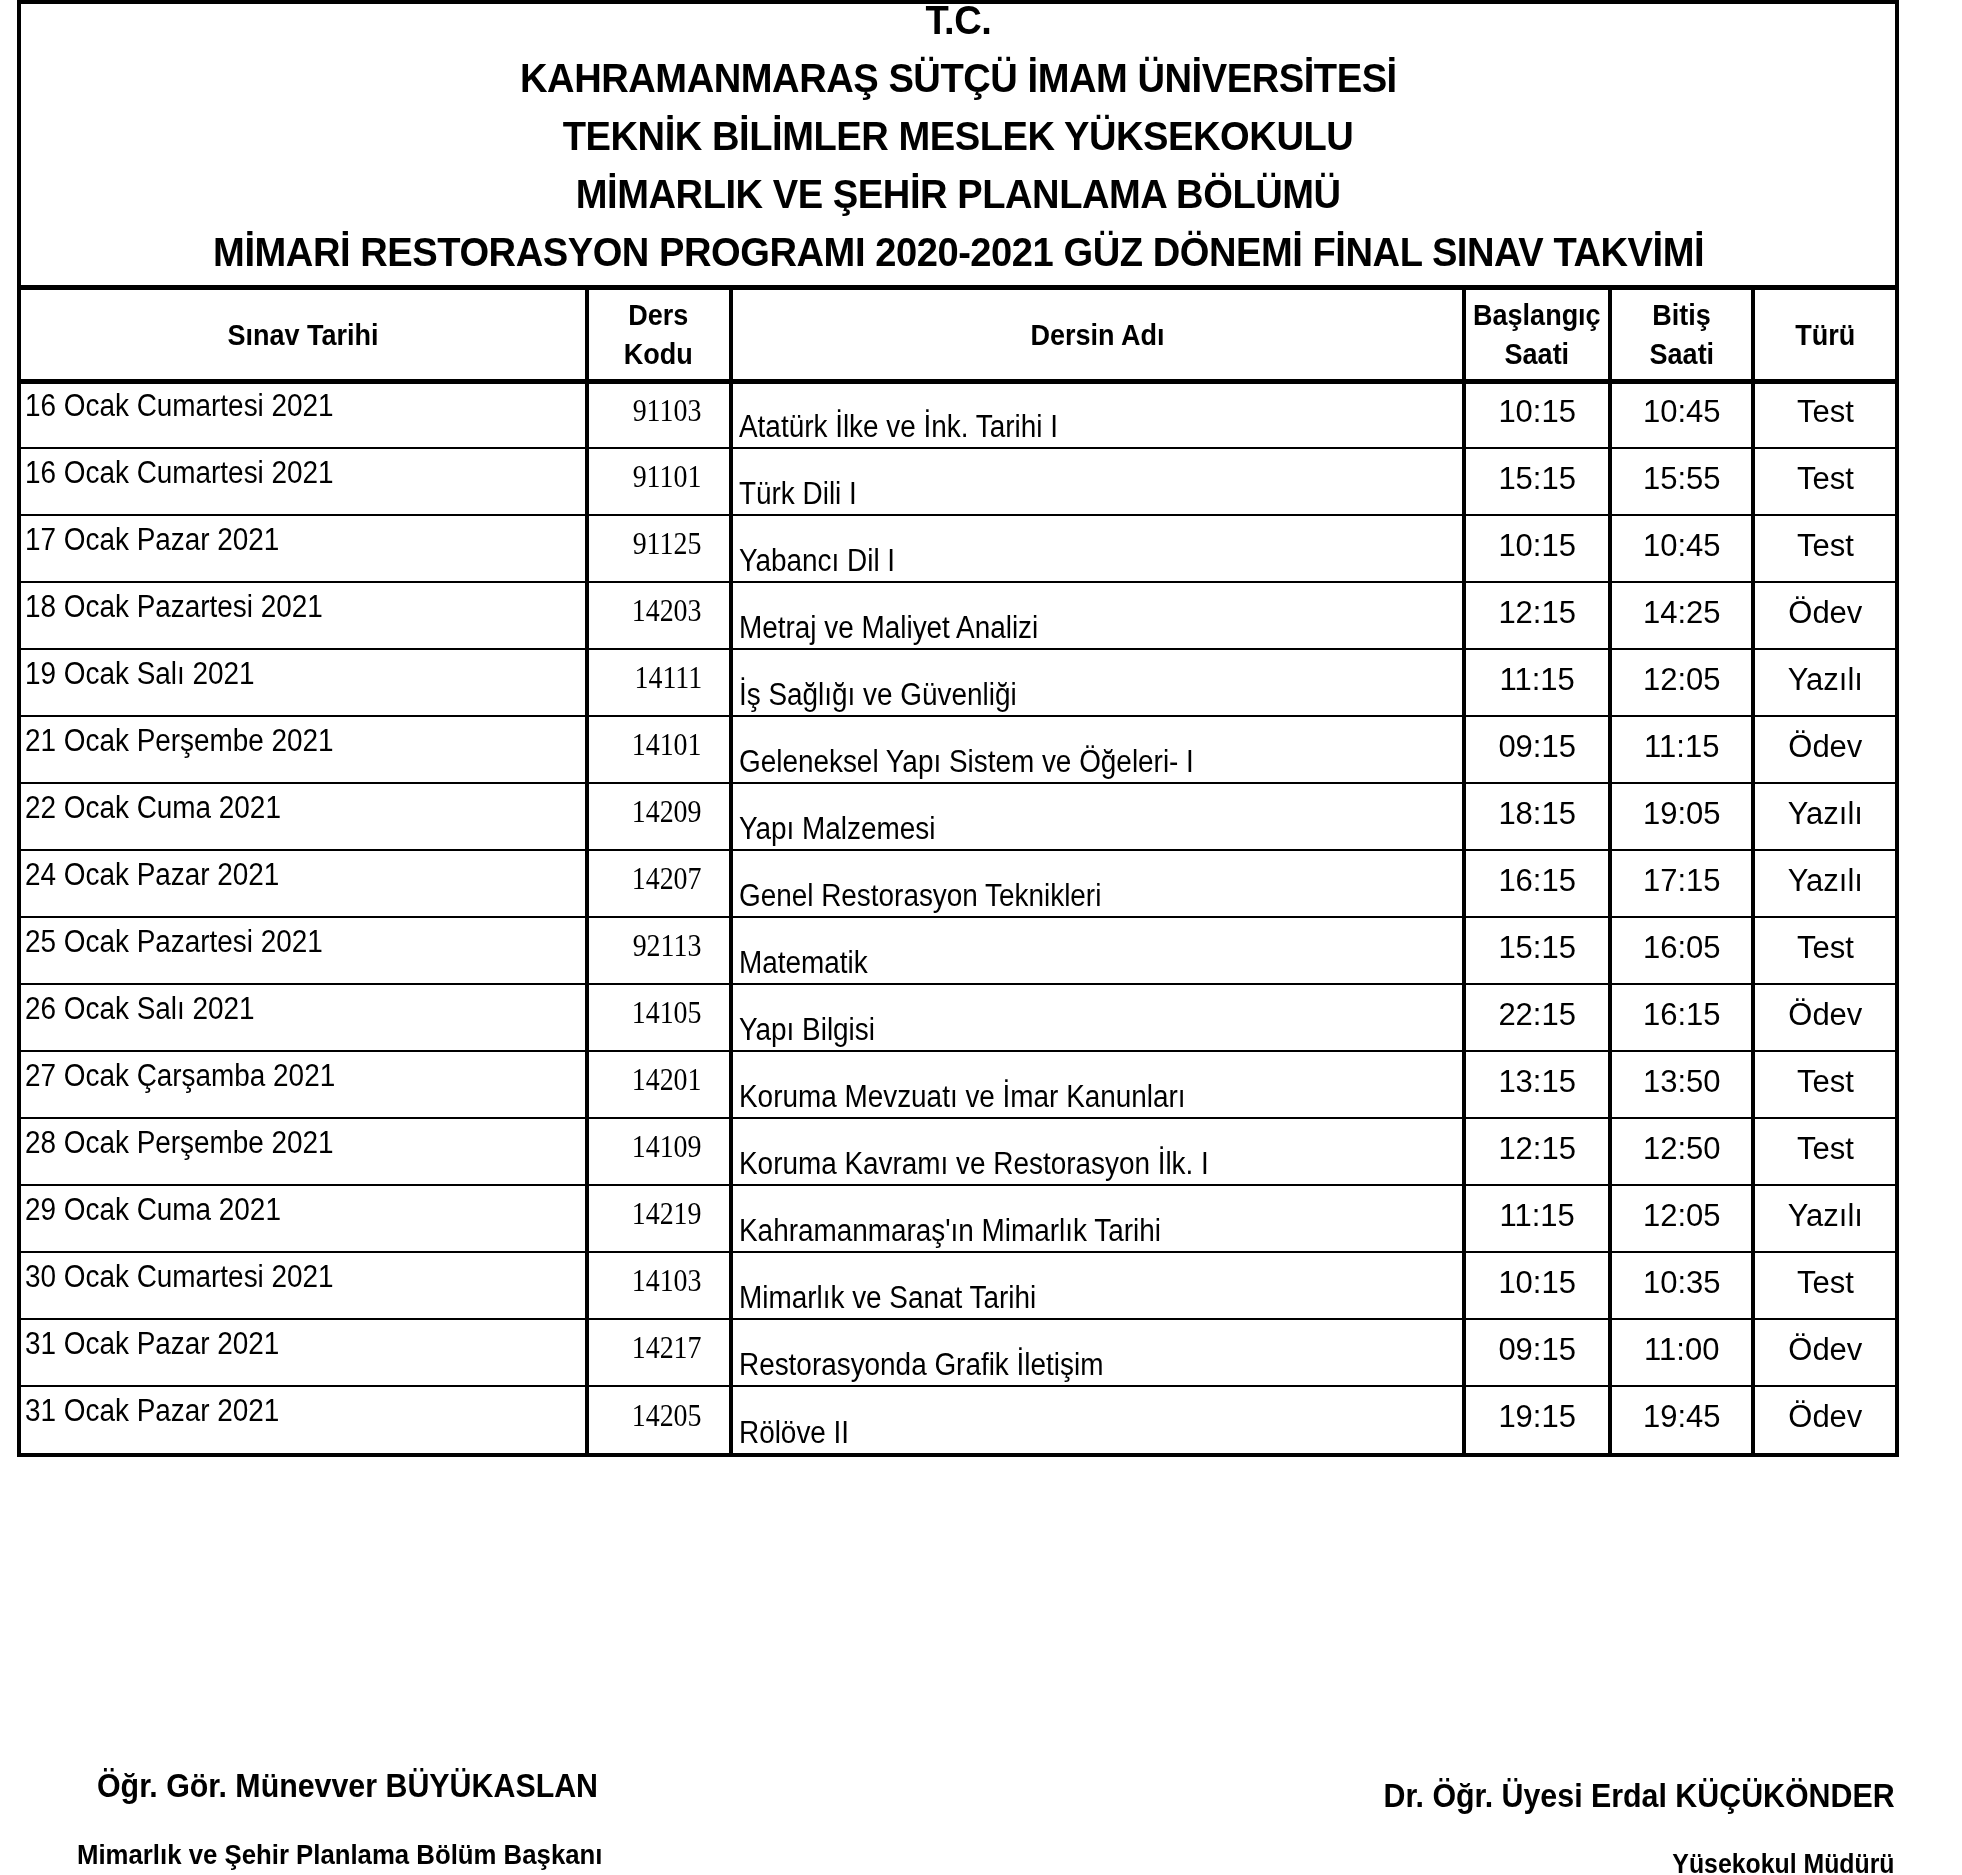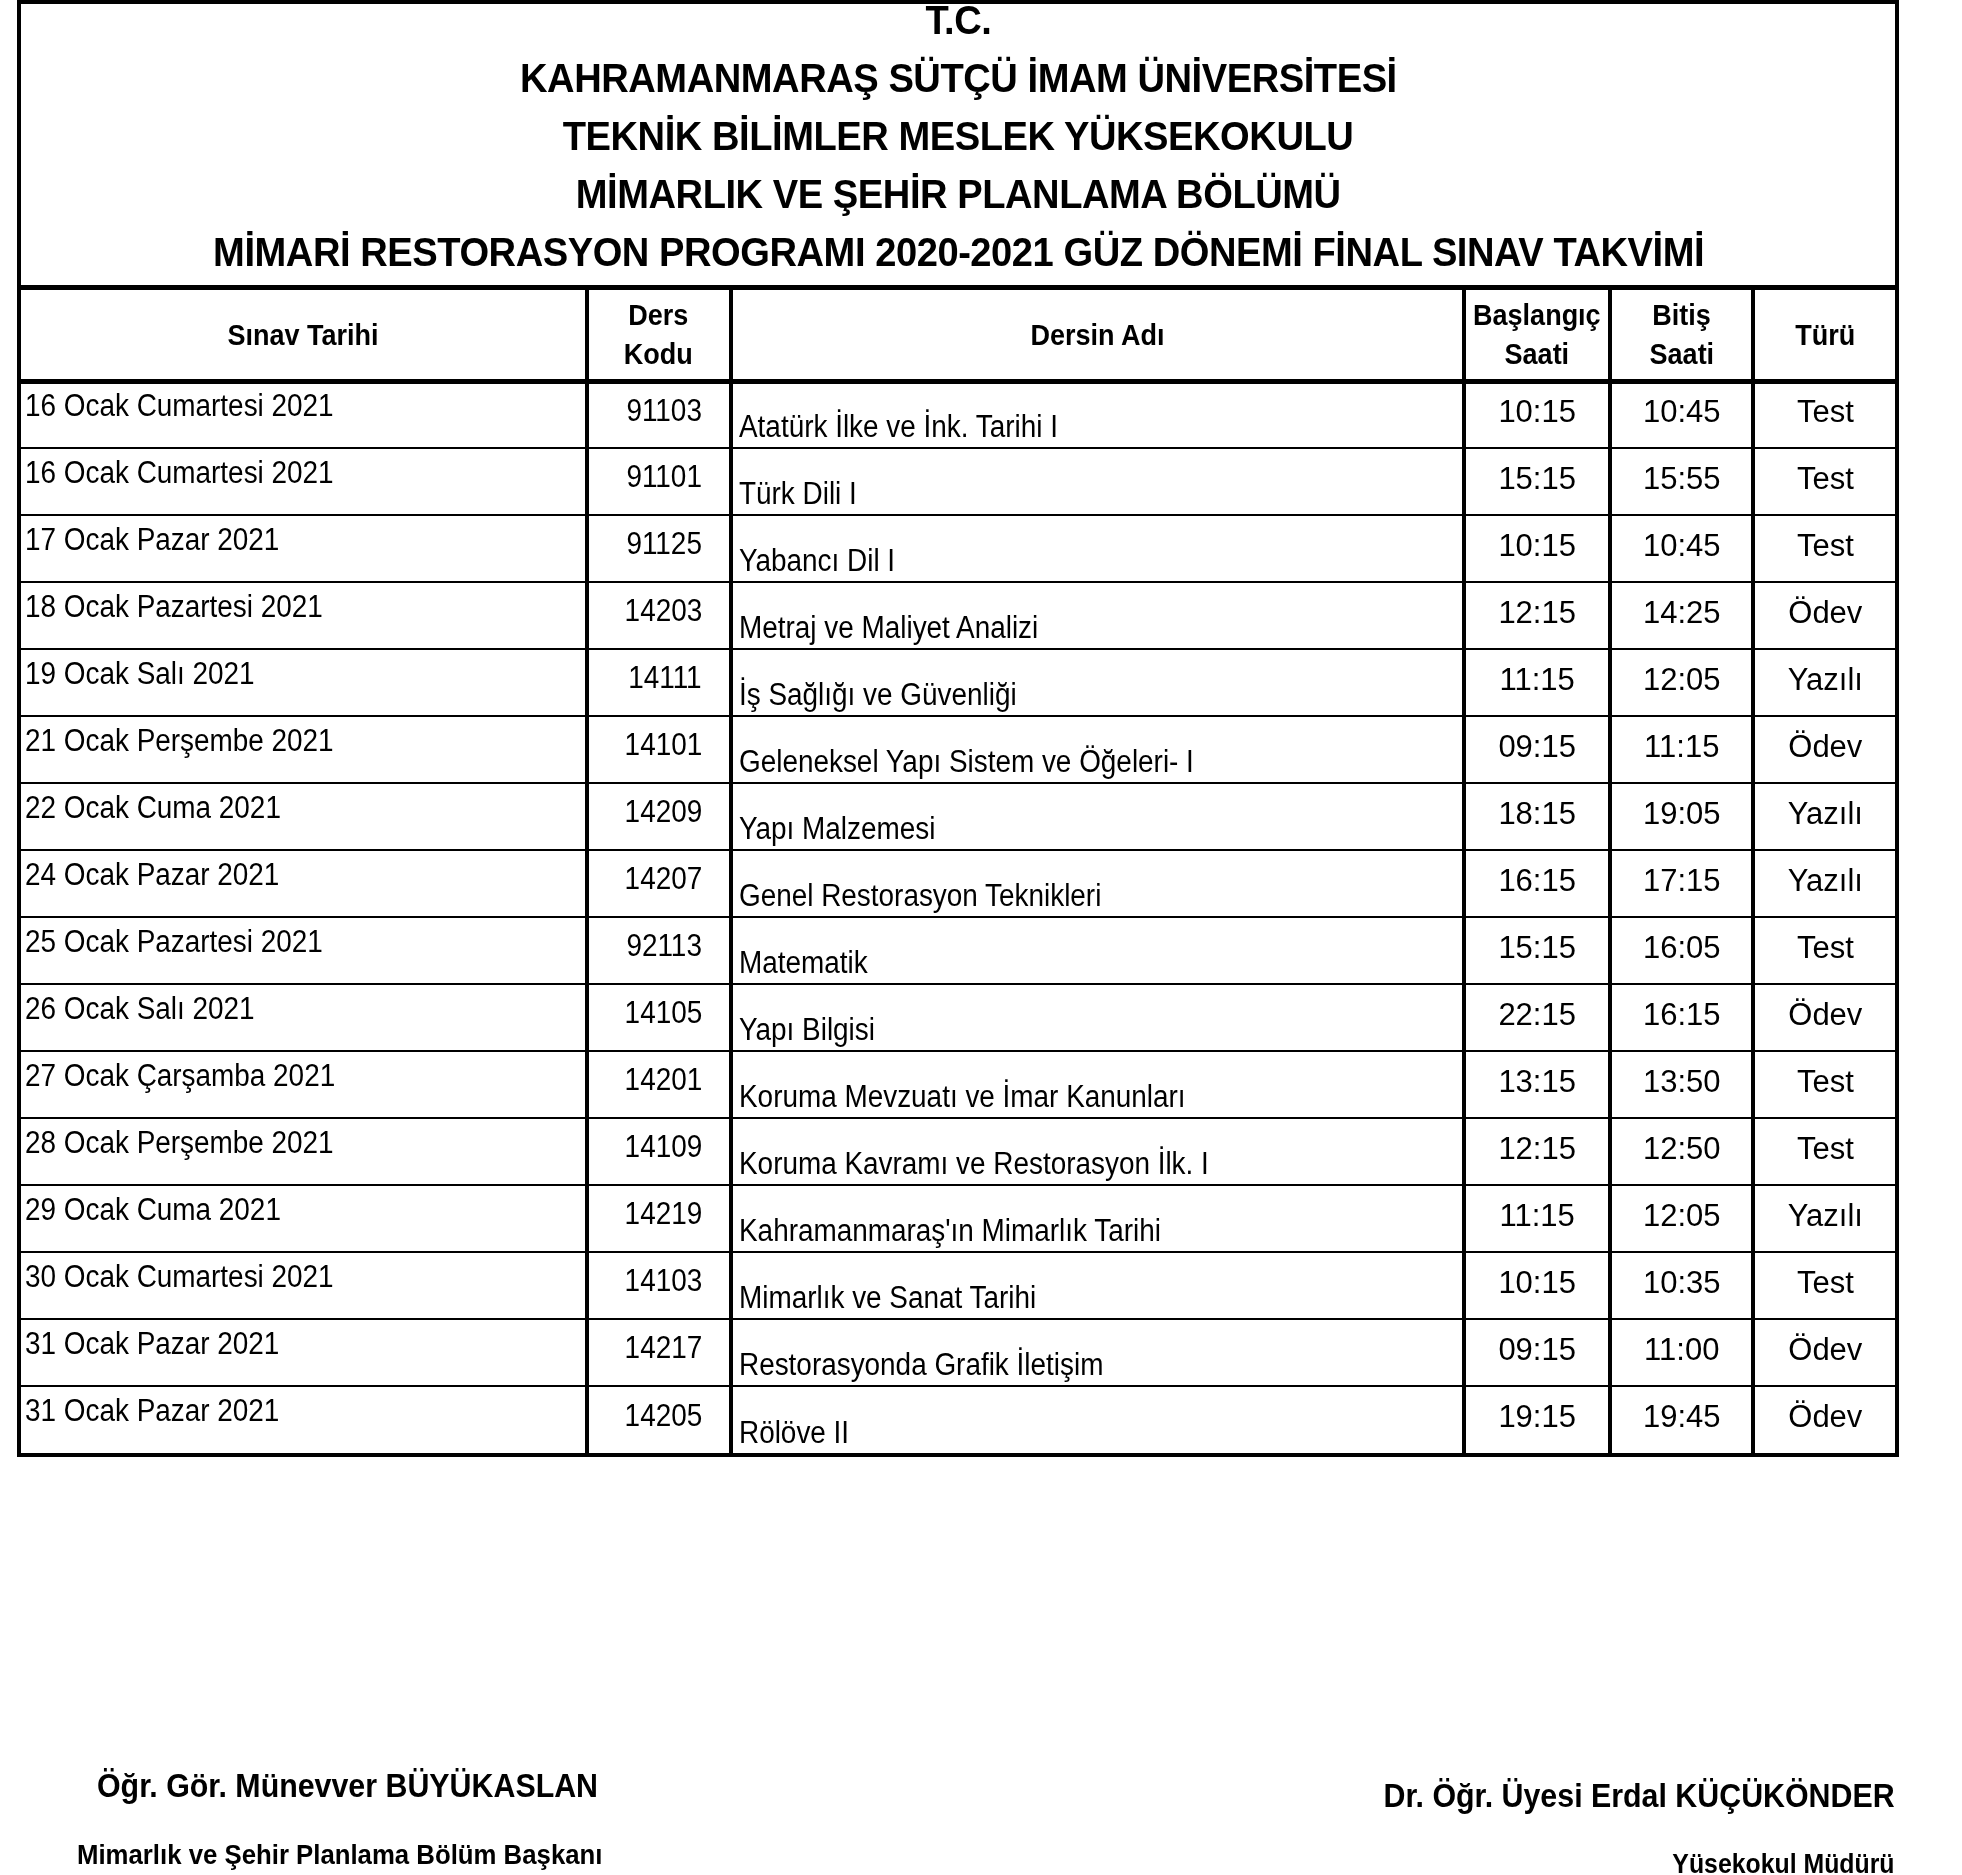--- a/index.html
+++ b/index.html
@@ -32,21 +32,21 @@
   thead th {
     height: 91px; font-weight: bold; font-size: 30px; line-height: 39px;
     text-align: center; vertical-align: middle; border-bottom: 5.8px solid #000;
     transform-origin: center;
   }
   tbody td {
     height: 67px; font-size: 31px; border-top: 2.9px solid #000;
   }
   tbody tr:first-child td { border-top: none; }
   td.date { text-align: left; padding-left: 3.9px; vertical-align: middle; padding-bottom: 18px; }
-  td.code { text-align: right; padding-right: 27px; vertical-align: middle; padding-bottom: 9px; }
+  td.code { text-align: right; padding-right: 27px; vertical-align: middle; padding-bottom: 9px; font-family: Liberation Serif, serif; }
   td.name { text-align: left; padding-left: 5.8px; vertical-align: bottom; padding-bottom: 1.9px; margin-left: 20px; }
   td.time, td.type { text-align: center; vertical-align: middle; padding-bottom: 5.8px; }
   .cond { display: inline-block; transform: scaleX(0.9); transform-origin: left center; white-space: nowrap; }
   .cond-r { display: inline-block; transform: scaleX(0.9); transform-origin: right center; white-space: nowrap; }
   .sig {
     position: absolute; font-weight: bold; white-space: nowrap;
   }
   .sig-left-name { left: 97px; top: 1767px; font-size: 33px; transform: scaleX(0.92); transform-origin: left center; }
   .sig-left-title { left: 77px; top: 1839px; font-size: 28px; transform: scaleX(0.92); transform-origin: left center; }
   .sig-right-name { right: 68px; top: 1777px; font-size: 33px; transform: scaleX(0.92); transform-origin: right center; }

